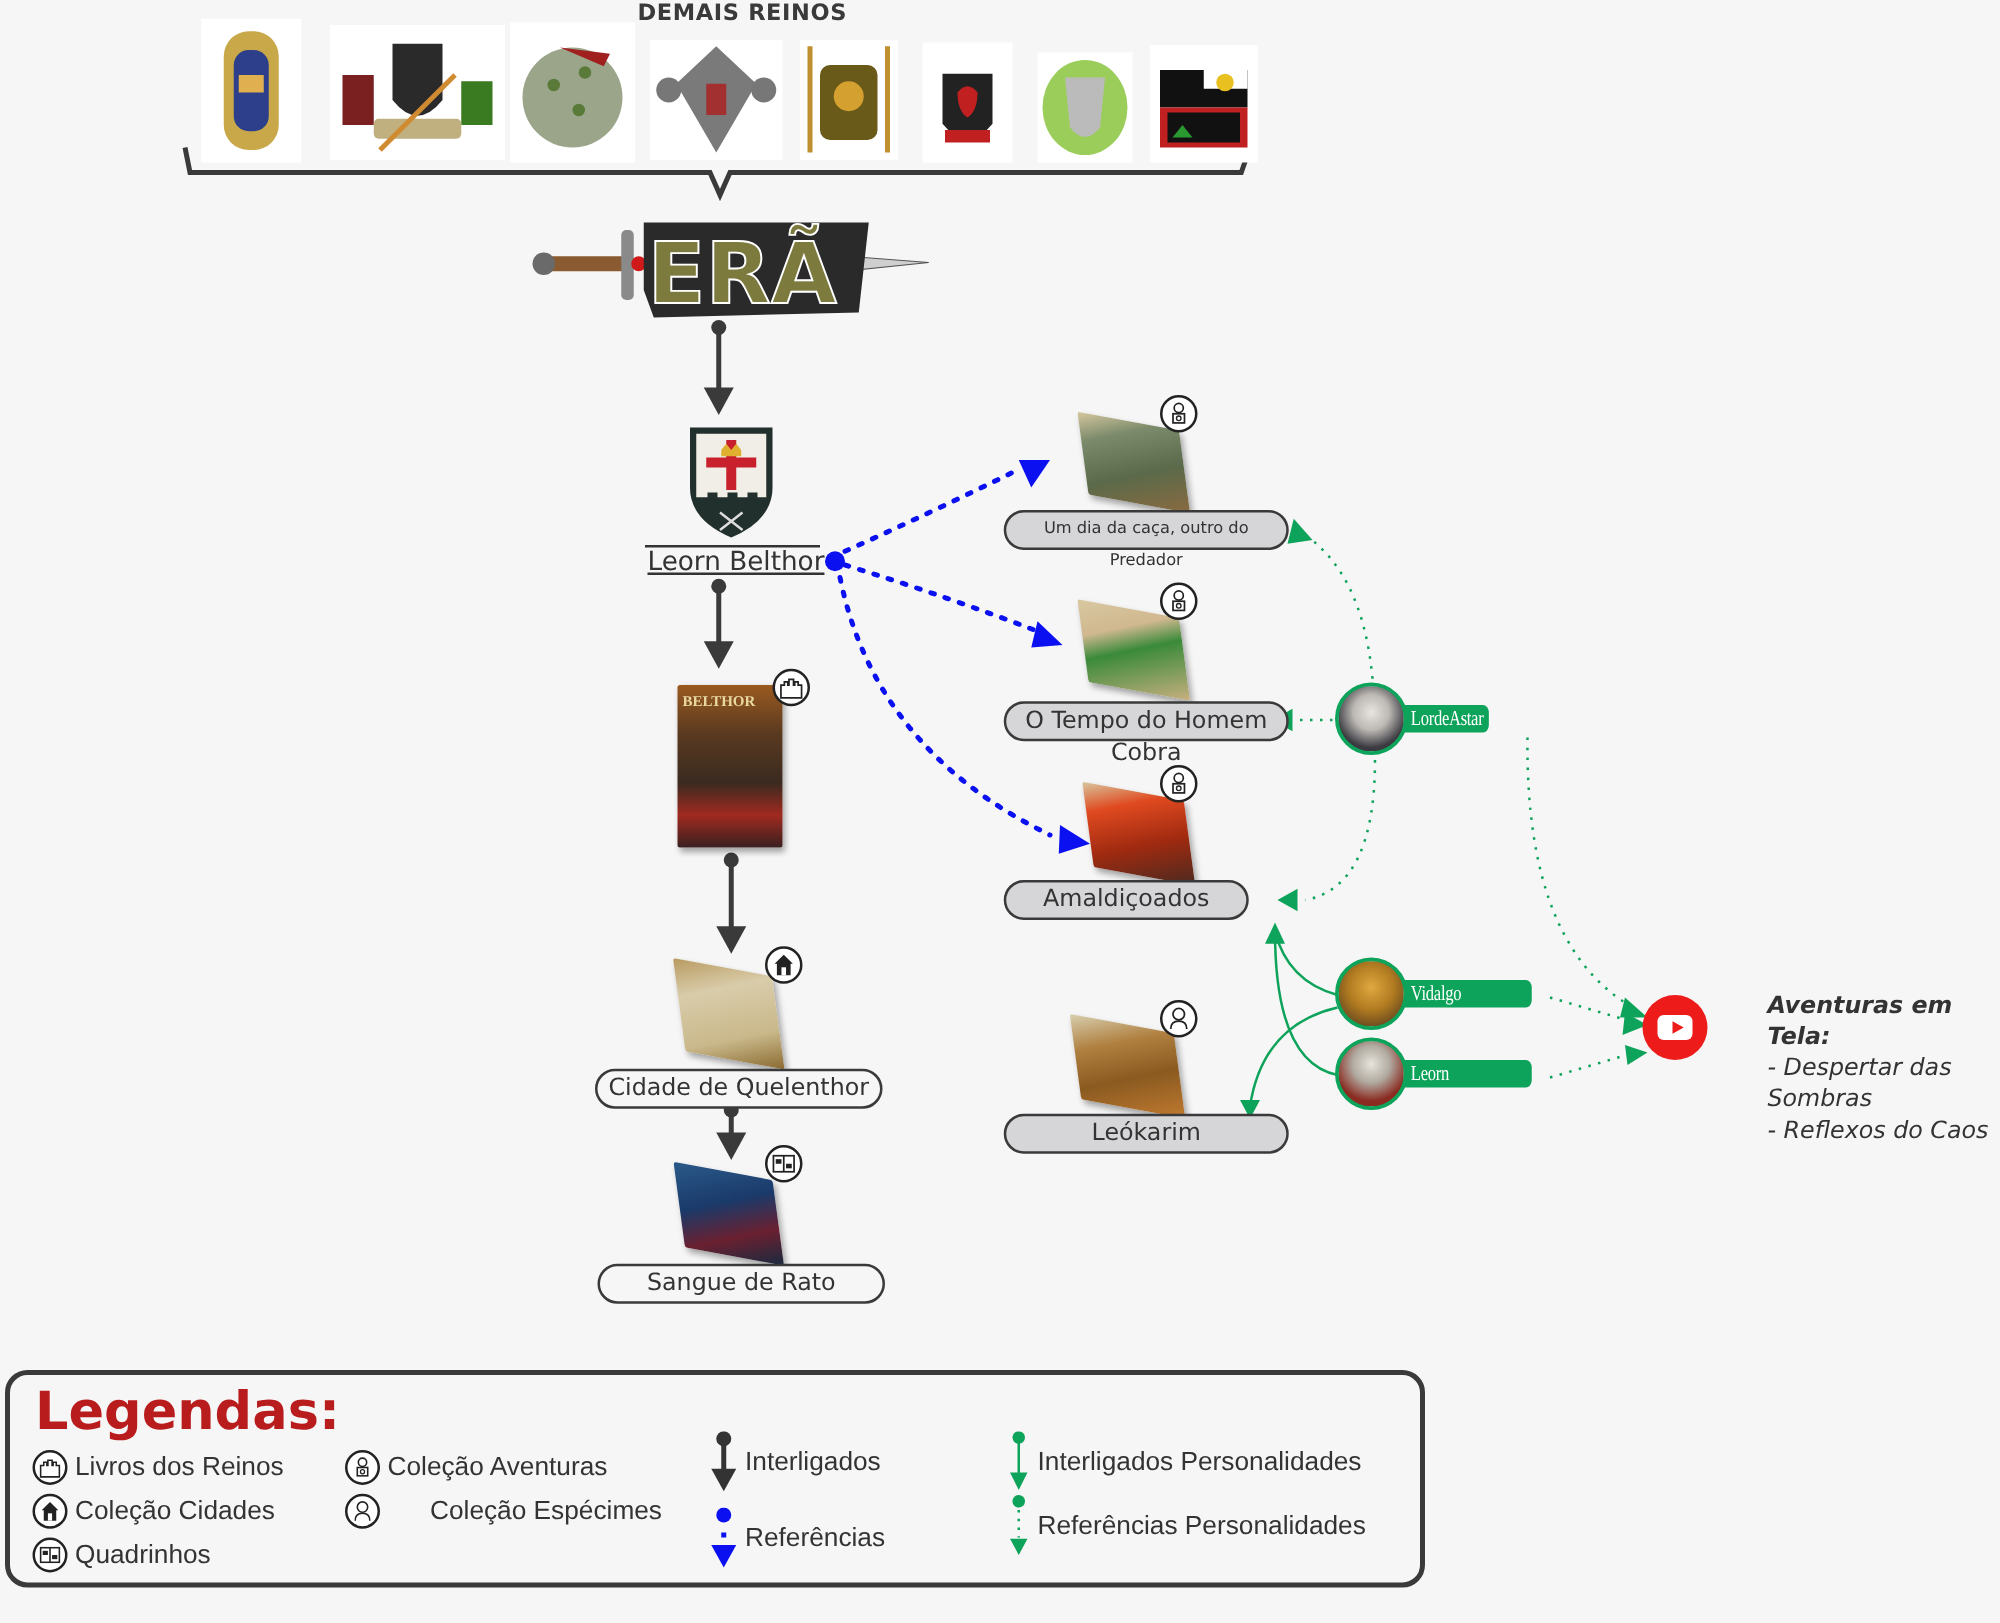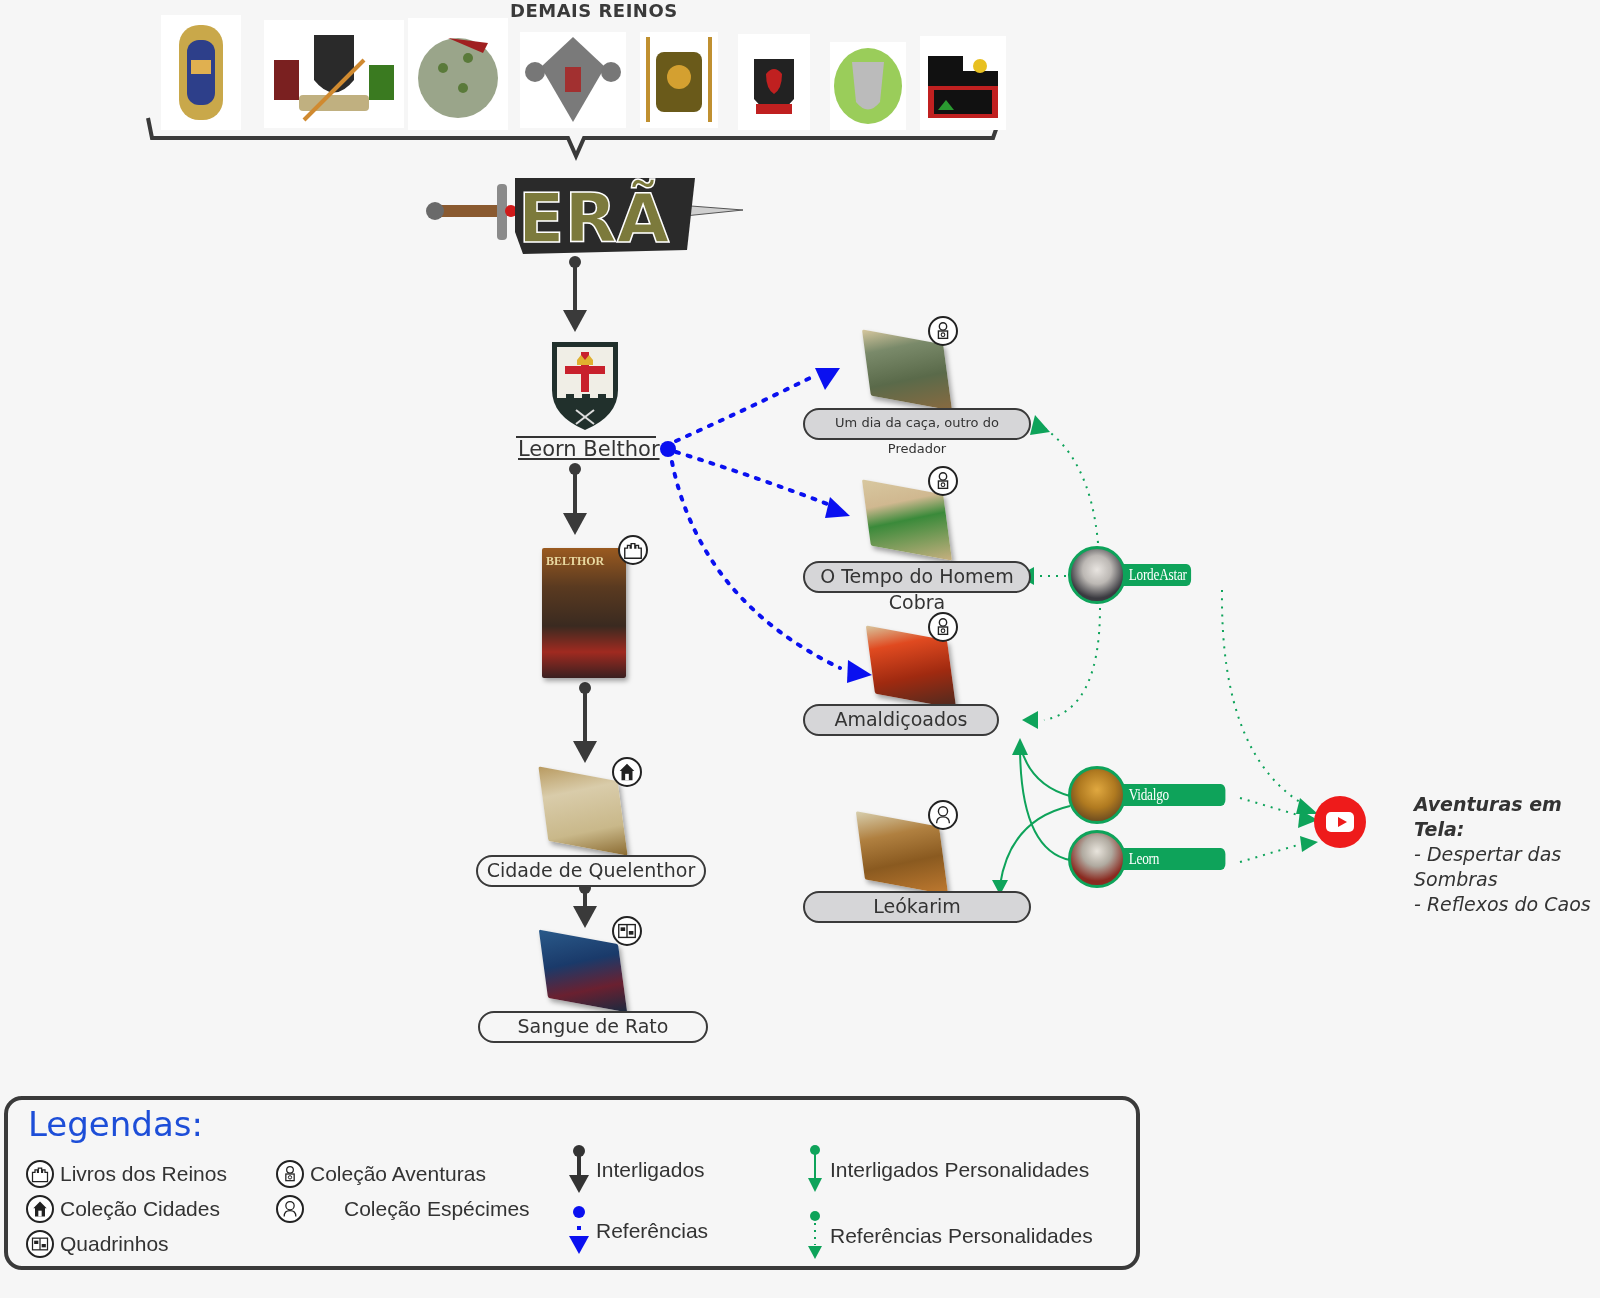--- a/index.html
+++ b/index.html
@@ -35,21 +35,21 @@
     position:absolute; left:56px; top:18px; height:22px; background:#0ea35a; color:#fff;
     font-family:"Liberation Serif", serif; font-size:17px; line-height:22px; padding:0 6px;
     border-radius:0 6px 6px 0; letter-spacing:-0.3px; transform:scaleX(0.78); transform-origin:left center;
     white-space:nowrap;
   }
   .yt-title { font-style:italic; font-size:19px; color:#333; line-height:25px; }
   .legend-box {
     position:absolute; left:4px; top:1096px; width:1136px; height:174px; border:4px solid #3a3a3a;
     border-radius:18px; box-sizing:border-box; background:#f6f6f6;
   }
-  .legend-title { position:absolute; left:20px; top:4px; font-size:34px; font-weight:normal; color:#1d4ed8; }
+  .legend-title { position:absolute; left:20px; top:4px; font-size:42px; font-weight:bold; color:#b91c1c; }
   .legend-item { position:absolute; font-family:"Liberation Sans", sans-serif; font-size:21px; color:#333; display:flex; align-items:center; gap:6px; }
   .legend-icon { width:28px; height:28px; border-radius:50%; border:2px solid #222; box-sizing:border-box; background:#fff; display:flex; align-items:center; justify-content:center; }
   .legend-icon svg { width:20px; height:20px; }
 </style>
 </head>
 <body>
 
 <svg id="lines" viewBox="0 0 1600 1298">
   <defs>
     <marker id="arrDark" markerWidth="10" markerHeight="10" refX="5" refY="5" orient="auto" markerUnits="userSpaceOnUse">
@@ -370,21 +370,21 @@
     <span>Referências</span>
   </div>
   <div class="legend-item" style="left:798px; top:45px;">
     <svg width="18" height="50" viewBox="0 0 18 50">
         <circle cx="9" cy="5" r="5" fill="#0ea35a"></circle>
         <line x1="9" y1="5" x2="9" y2="34" stroke="#0ea35a" stroke-width="2"></line>
         <path d="M2,33 L16,33 L9,47z" fill="#0ea35a"></path>
       </svg>
     <span>Interligados Personalidades</span>
   </div>
-  <div class="legend-item" style="left:798px; top:111px;">
+  <div class="legend-item" style="left:798px; top:96px;">
     <svg width="18" height="50" viewBox="0 0 18 50">
         <circle cx="9" cy="5" r="5" fill="#0ea35a"></circle>
         <line x1="9" y1="12" x2="9" y2="34" stroke="#0ea35a" stroke-width="2" stroke-dasharray="2,5"></line>
         <path d="M2,35 L16,35 L9,48z" fill="#0ea35a"></path>
       </svg>
     <span>Referências Personalidades</span>
   </div>
 </div>
 
 </body></html>

